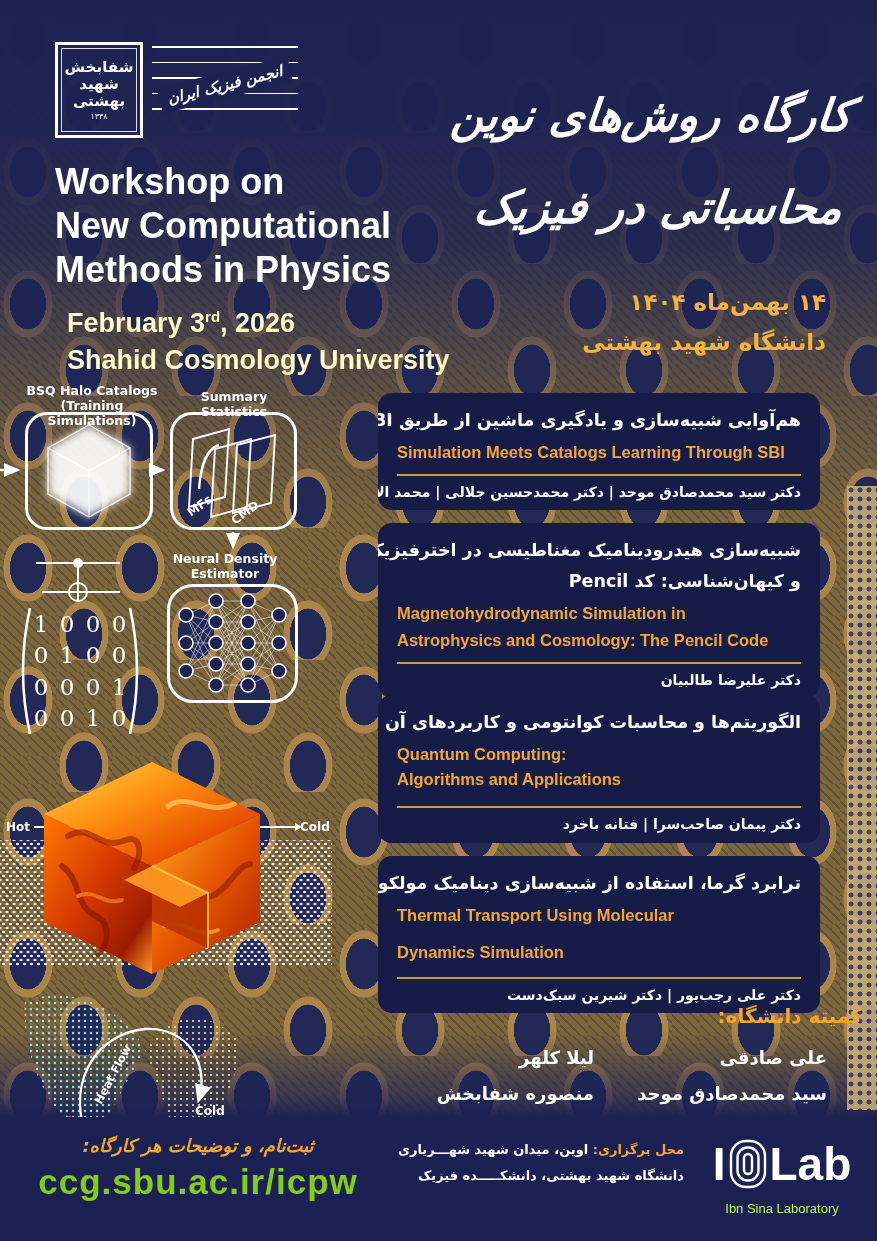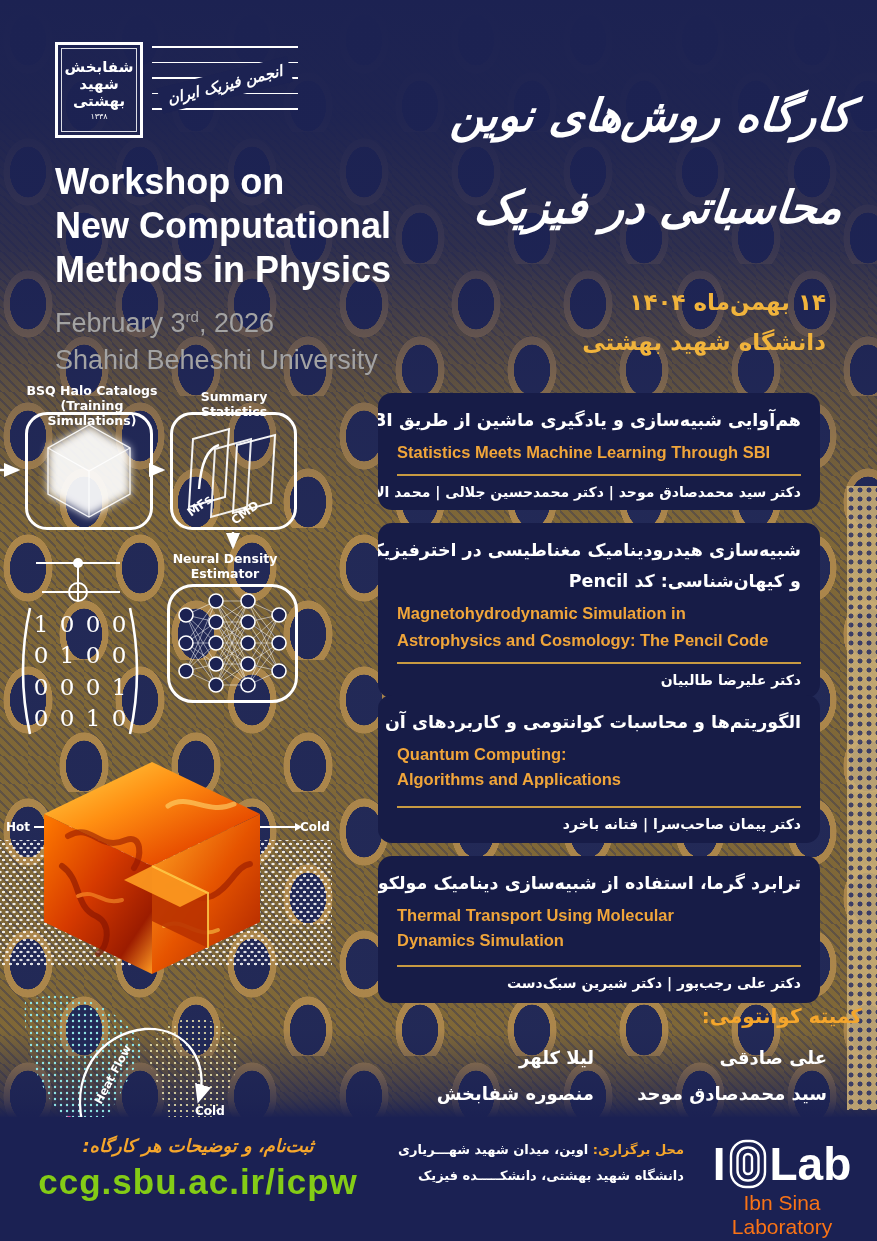--- a/index.html
+++ b/index.html
@@ -56,22 +56,22 @@
   .fa-title{
     position:absolute; right:30px; top:70px; width:560px; text-align:right;
     font-style:italic; font-weight:bold; font-size:45px; line-height:92px; color:#fff;
     transform:skewX(-6deg); direction:rtl; white-space:nowrap;
   }
   .en-title{
     position:absolute; left:55px; top:160px; width:400px;
     font-family:"Liberation Sans", sans-serif; font-weight:600; font-size:36px; line-height:44px; color:#fff;
   }
   .en-date{
-    position:absolute; left:55px; top:298px; width:400px;
-    font-family:"Liberation Sans", sans-serif; font-weight:400; font-size:27px; line-height:37px; color:#a3a3a3;
+    position:absolute; left:67px; top:298px; width:400px;
+    font-family:"Liberation Sans", sans-serif; font-weight:700; font-size:27px; line-height:37px; color:#fef9c3;
   }
   .en-date sup{ font-size:15px; }
   .fa-date{
     position:absolute; right:51px; top:282px; width:330px; text-align:right; direction:rtl;
     font-weight:bold; font-size:23px; line-height:40px; color:#f1b43c;
   }
   
   .diag-label{ position:absolute; text-align:center; font-weight:bold; font-size:12.5px; line-height:15px; color:#fff; }
   .diag-box{ position:absolute; border:3px solid #fff; border-radius:22px; }
   .pipeline-arrows{ position:absolute; left:0; top:380px; }
@@ -127,21 +127,21 @@
   .reg-block{ position:absolute; left:26px; top:18px; width:344px; text-align:center; }
   .reg-label{ direction:rtl; font-weight:bold; font-size:18px; color:#f5a62c;font-style:italic; }
   .reg-url{ font-family:"Liberation Sans", sans-serif; font-weight:700; font-size:35px; color:#84cc16;
     letter-spacing:1px; margin-top:6px; display:inline-block; text-decoration:none; }
   .venue-block{ position:absolute; left:388px; top:20px; width:296px; direction:rtl;
     font-size:13px; line-height:26px; color:#fff; text-align:right; font-weight:bold; }
   .venue-label{ color:#f5a62c; font-weight:bold; }
   .islab{ position:absolute; left:702px; top:22px; width:160px; text-align:center; }
   .islab-row{ display:flex; align-items:center; justify-content:center; gap:3px; }
   .islab-i, .islab-lab{ font-family:"Liberation Sans", sans-serif; font-weight:700; font-size:46px; line-height:50px; color:#fff; }
-  .islab-sub{ font-family:"Liberation Sans", sans-serif; font-size:21px; color:#f97316; margin-top:2px; }
+  .islab-sub{ font-family:"Liberation Sans", sans-serif; font-size:13px; color:#bef264; margin-top:12px; }
 </style>
 </head>
 <body>
 
 <div class="poster">
   <div class="bg-pattern"></div>
   <div class="bg-shade"></div>
   <div class="edge-strip"></div>
 
   <div class="sbu-logo">
@@ -161,21 +161,21 @@
     <div>محاسباتی در فیزیک</div>
   </div>
 
   <div class="en-title">
     <div>Workshop on</div>
     <div>New Computational</div>
     <div>Methods in Physics</div>
   </div>
   <div class="en-date">
     <div><span>February 3</span><sup>rd</sup><span>, 2026</span></div>
-    <div>Shahid Beheshti University</div>
+    <div>Shahid Cosmology University</div>
   </div>
   <div class="fa-date">
     <div>۱۴ بهمن‌ماه ۱۴۰۴</div>
     <div>دانشگاه شهید بهشتی</div>
   </div>
 
   <div class="diag-label" style="left:18px; top:383px; width:148px;">
     <div>BSQ Halo Catalogs</div>
     <div>(Training Simulations)</div>
   </div>
@@ -349,21 +349,21 @@
     <path d="M80,150 C62,92 96,50 140,46 C184,44 204,82 194,116" fill="none" stroke="#ffffff" stroke-width="2.4" marker-end="url(#aw2)"></path>
     <text x="96" y="122" fill="#ffffff" font-size="11.5" font-weight="bold" transform="rotate(-62 96 122)">Heat Flow</text>
     <circle cx="64" cy="136" r="3" fill="#e84fa0"></circle>
       <circle cx="74" cy="145" r="3.2" fill="#ffd24d"></circle>
     <text x="190" y="132" fill="#ffffff" font-size="12" font-weight="bold">Cold</text>
     <text x="76" y="164" fill="#ffffff" font-size="12" font-weight="bold">Hot</text>
   </svg>
 
   <div class="card" style="top:393px; min-height:115px;">
     <div class="fa">هم‌آوایی شبیه‌سازی و یادگیری ماشین از طریق SBI</div>
-    <div class="en">Statistics Meets Machine Learning Through SBI</div>
+    <div class="en">Simulation Meets Catalogs Learning Through SBI</div>
     <div class="divider"></div>
     <div class="speakers">دکتر سید محمدصادق موحد | دکتر محمدحسین جلالی | محمد الاخرس</div>
   </div>
 
   <div class="card" style="top:523px; min-height:159px;">
     <div class="fa">شبیه‌سازی هیدرودینامیک مغناطیسی در اخترفیزیک</div>
     <div class="fa">و کیهان‌شناسی: کد Pencil</div>
     <div class="en">Magnetohydrodynamic Simulation in</div>
     <div class="en" style="margin-top:2px;">Astrophysics and Cosmology: The Pencil Code</div>
     <div class="divider"></div>
@@ -374,26 +374,26 @@
     <div class="fa">الگوریتم‌ها و محاسبات کوانتومی و کاربردهای آن</div>
     <div class="en">Quantum Computing:</div>
     <div class="en" style="margin-top:0;">Algorithms and Applications</div>
     <div class="divider" style="margin-top:14px;"></div>
     <div class="speakers">دکتر پیمان صاحب‌سرا | فتانه باخرد</div>
   </div>
 
   <div class="card" style="top:856px; min-height:147px;">
     <div class="fa">ترابرد گرما، استفاده از شبیه‌سازی دینامیک مولکولی</div>
     <div class="en">Thermal Transport Using Molecular</div>
-    <div class="en" style="margin-top:0;">Dynamics Simulation</div>
+    <div class="en" style="margin-top:12px;">Dynamics Simulation</div>
     <div class="divider" style="margin-top:12px;"></div>
     <div class="speakers">دکتر علی رجب‌پور | دکتر شیرین سبک‌دست</div>
   </div>
 
-  <div class="committee-header">کمیته کوانتومی:</div>
+  <div class="committee-header">کمیته دانشگاه:</div>
   <div class="committee-col col-a">
     <div>علی صادقی</div>
     <div>سید محمدصادق موحد</div>
   </div>
   <div class="committee-col col-b">
     <div>لیلا کلهر</div>
     <div>منصوره شفابخش</div>
   </div>
 
   <div class="footer">

